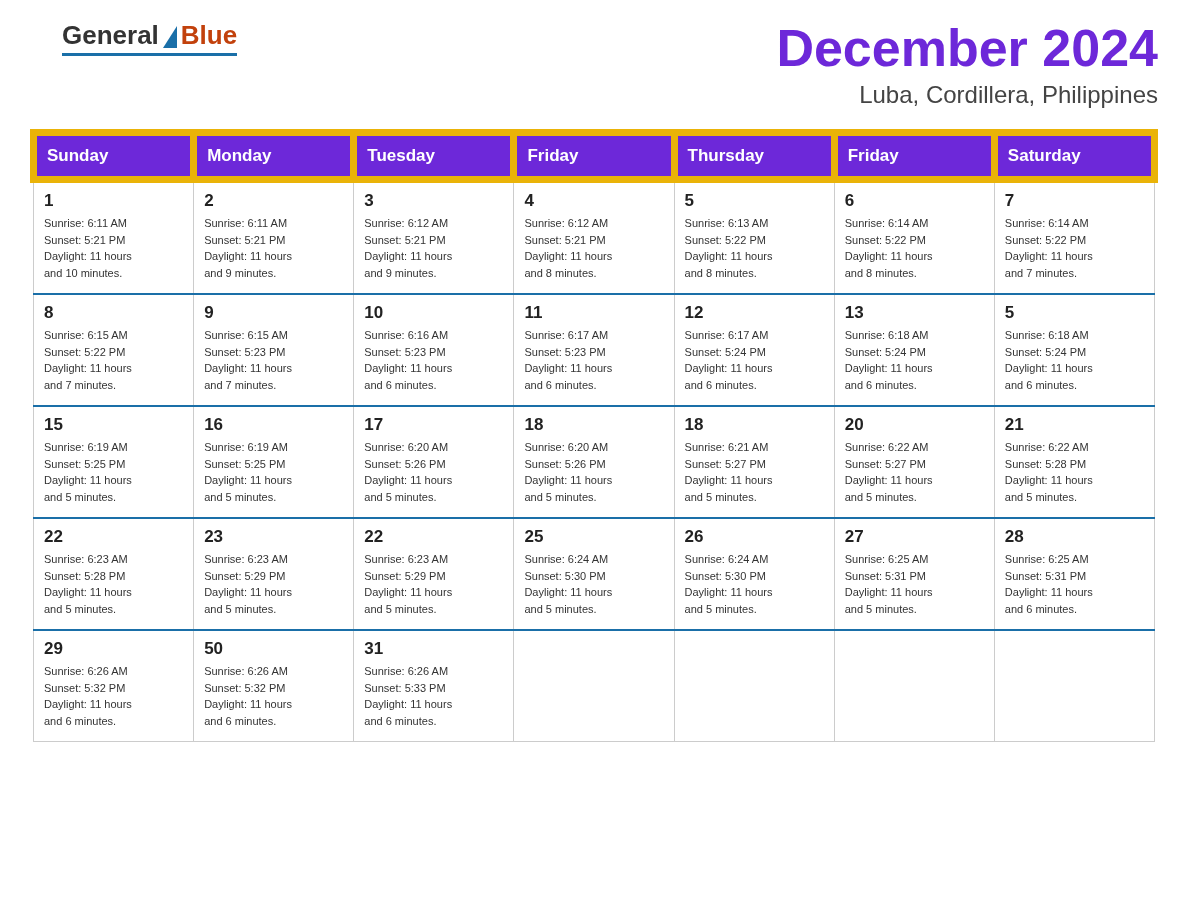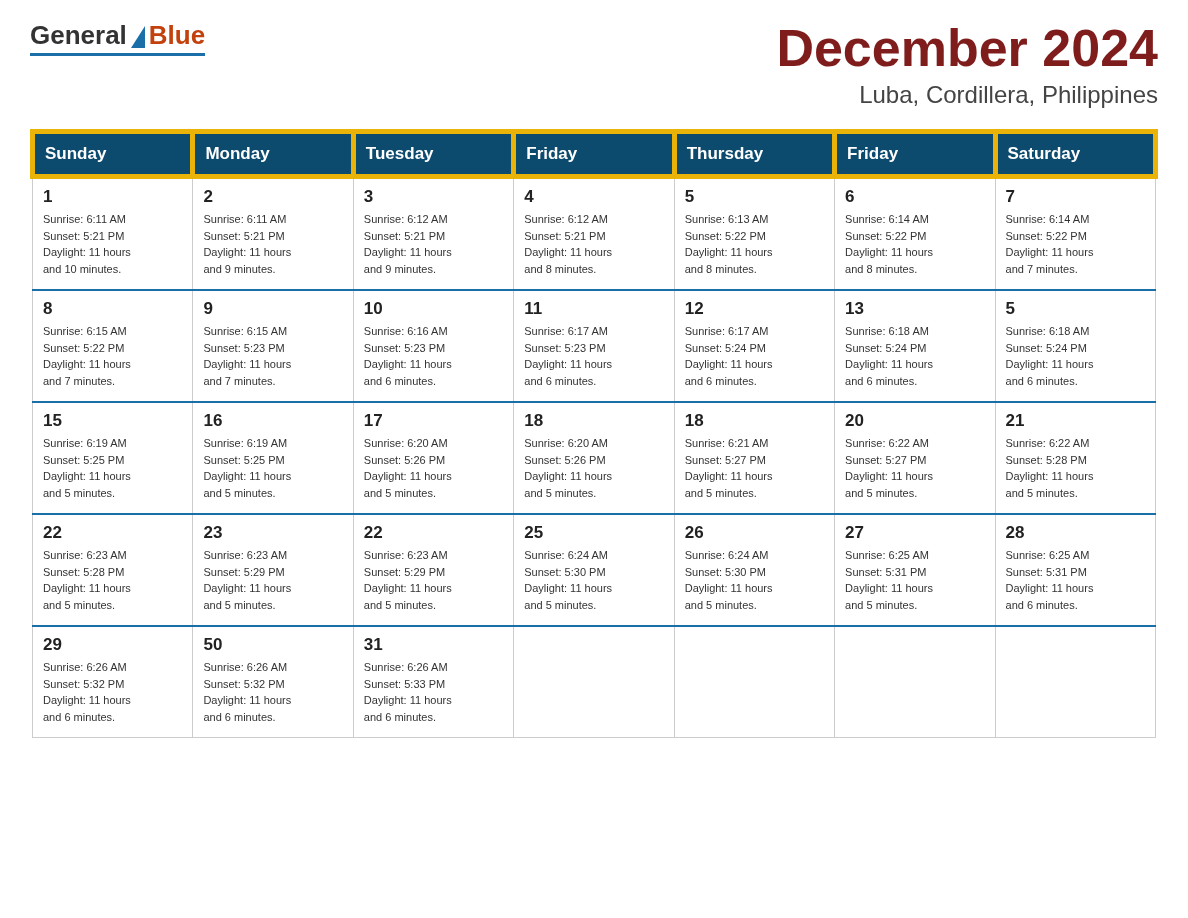--- a/index.html
+++ b/index.html
@@ -13,20 +13,21 @@
     .header {
       display: flex;
       justify-content: space-between;
       align-items: flex-start;
       margin-bottom: 20px;
     }
     .logo {
       display: flex;
       flex-direction: column;
       align-items: flex-start;
+      margin-left: 32px;
     }
     .logo-top {
       display: flex;
       align-items: center;
     }
     .logo-general {
       font-size: 26px;
       font-weight: bold;
       color: #333;
     }
@@ -49,40 +50,40 @@
       height: 3px;
       background: #1a6fa8;
       margin-top: 2px;
     }
     .title-section {
       text-align: right;
     }
     .month-title {
       font-size: 52px;
       font-weight: bold;
-      color: #7f1d1d;
+      color: #6d28d9;
       line-height: 1.1;
     }
     .location {
       font-size: 24px;
       color: #444;
       margin-top: 4px;
     }
     table {
       width: 100%;
       border-collapse: collapse;
     }
     thead tr th {
-      background: #0c4a6e;
+      background: #6d28d9;
       color: #fff;
       font-size: 17px;
       font-weight: bold;
       padding: 10px 10px;
       text-align: left;
-      border: 5px solid #eab308;
+      border: 7px solid #eab308;
     }
     tbody tr td {
       vertical-align: top;
       padding: 8px 10px 12px 10px;
       border: 1px solid #ccc;
       border-top: 2px solid #1a6fa8;
       font-size: 13.5px;
       color: #333;
       width: calc(100% / 7);
       min-height: 100px;

